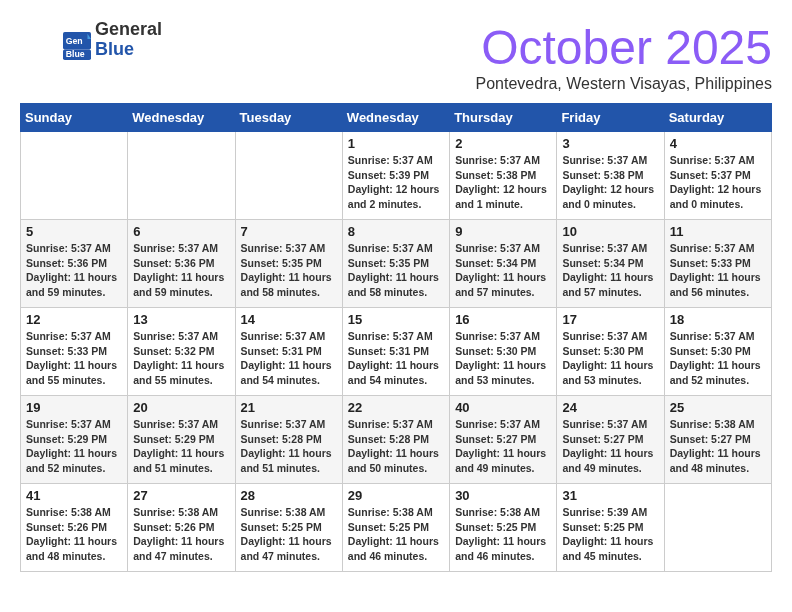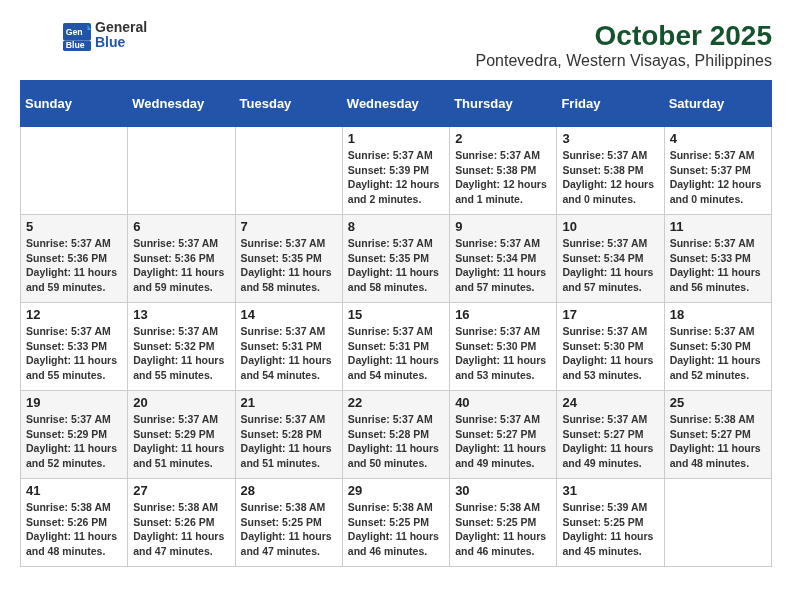--- a/index.html
+++ b/index.html
@@ -16,52 +16,52 @@
       align-items: flex-start;
       margin-bottom: 10px;
     }
     .logo {
       display: flex;
       align-items: flex-end;
       gap: 4px;
       padding-left: 43px;
     }
     .logo-text {
-      font-size: 14px;
+      font-size: 18px;
       font-weight: bold;
       line-height: 1.1;
     }
     .logo-general { color: #333; }
     .logo-blue { color: #2255aa; }
     .logo-icon {
       width: 28px;
       height: 28px;
     }
     .title-area {
       text-align: right;
     }
     .month-title {
-      font-size: 28px;
-      font-weight: bold;
-      color: #14532d;
+      font-size: 48px;
+      font-weight: normal;
+      color: #8b5cf6;
     }
     .location-title {
       font-size: 16px;
       color: #333;
       font-weight: normal;
     }
     .calendar {
       width: 100%;
       border-collapse: collapse;
       font-size: 11px;
     }
     .calendar th {
       background: #2255aa;
       color: #fff;
-      padding: 15px 4px;
+      padding: 6px 4px;
       text-align: left;
       font-size: 13px;
       font-weight: bold;
       border: 1px solid #2255aa;
     }
     .calendar td {
       border: 1px solid #ccc;
       vertical-align: top;
       padding: 4px 5px;
       width: calc(100% / 7);

